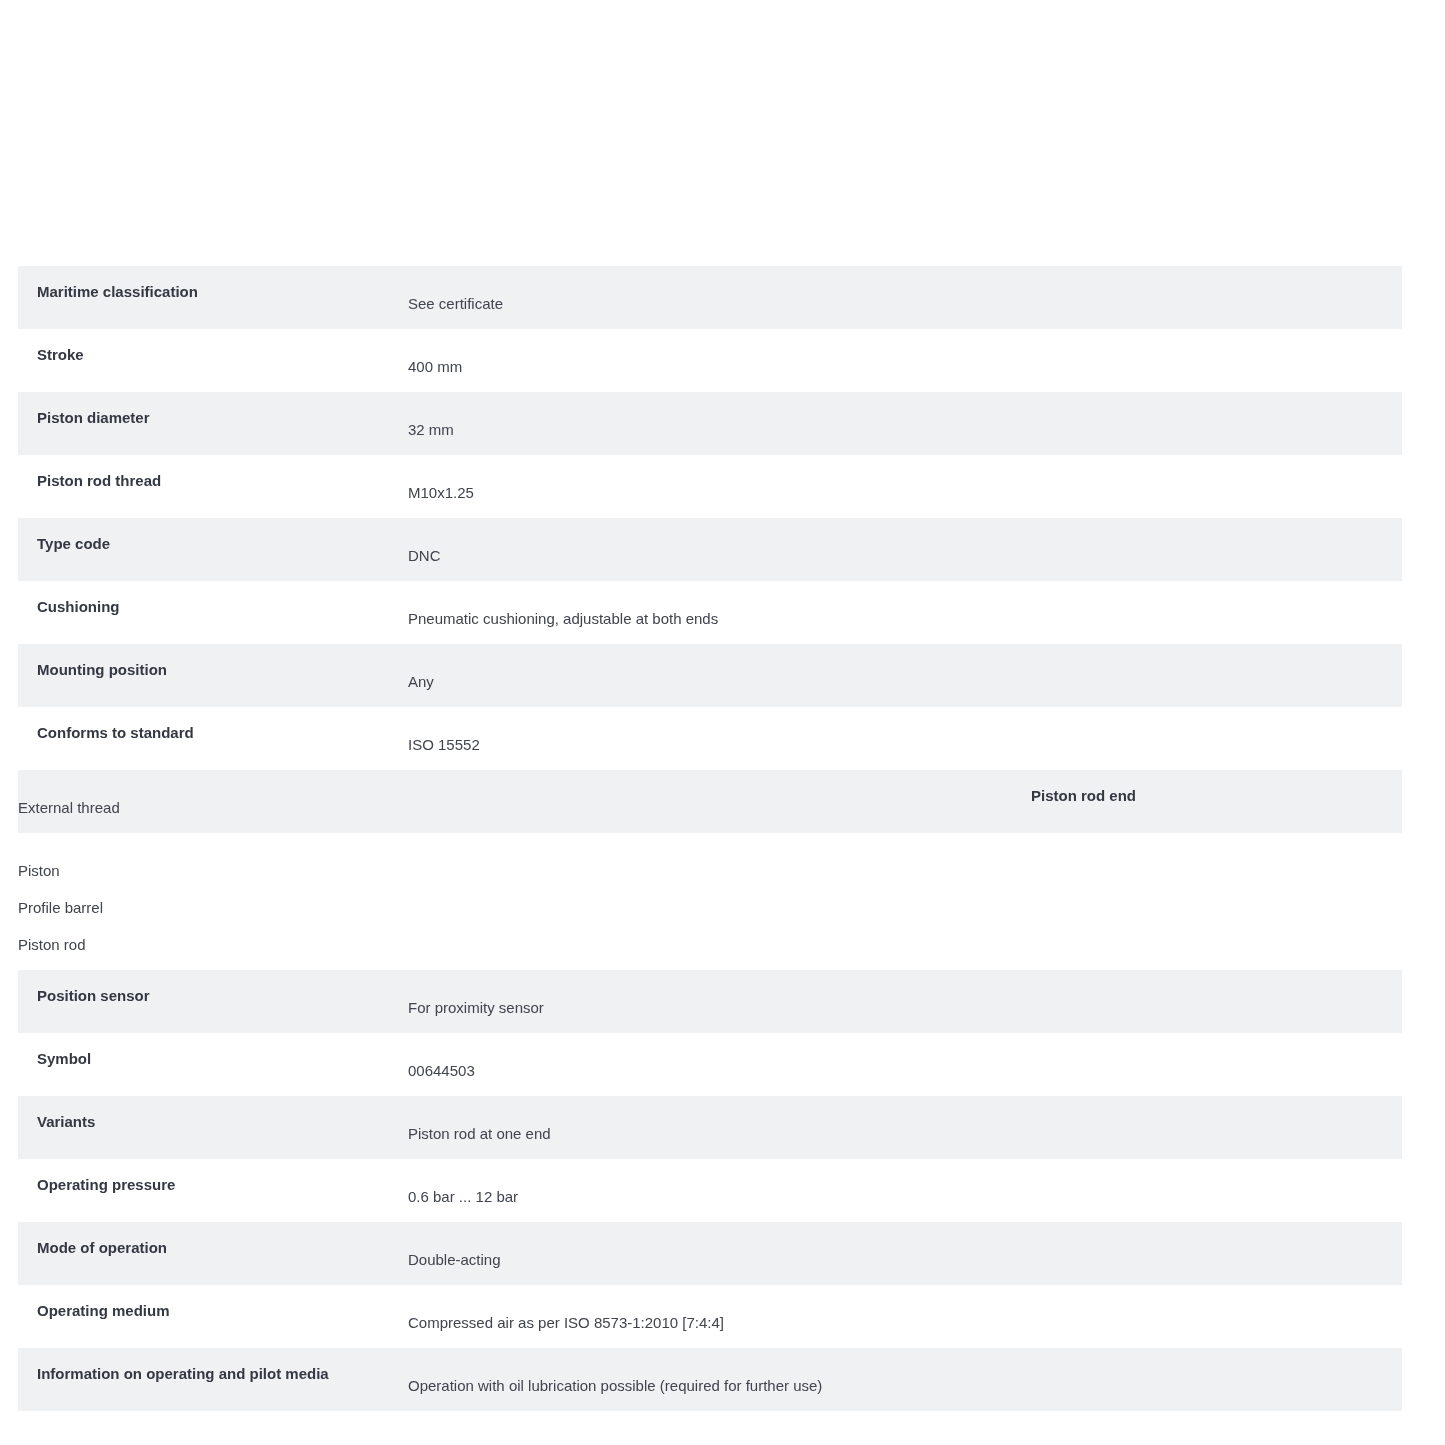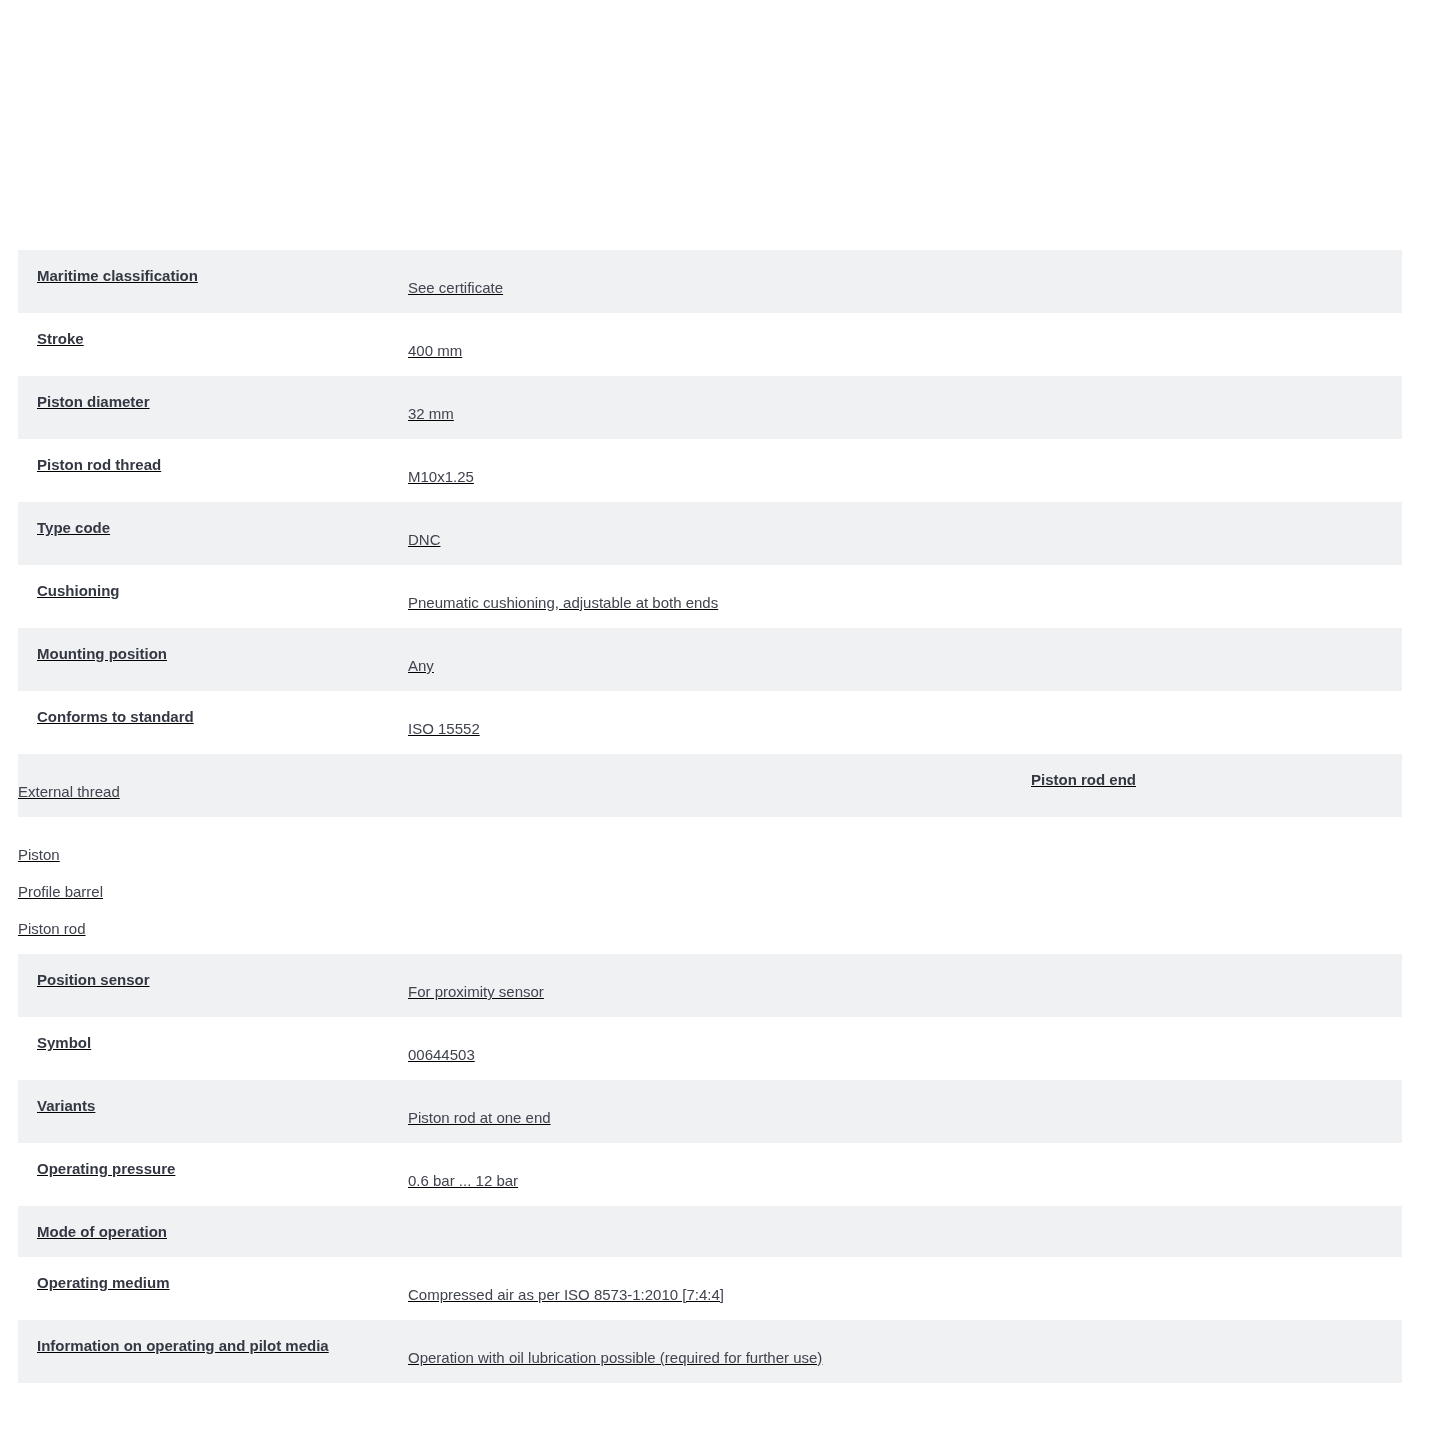--- a/index.html
+++ b/index.html
@@ -11,23 +11,22 @@
     position: relative;
     width: 1445px;
     height: 1445px;
     background: #ffffff;
     font-family: "Liberation Sans", sans-serif;
     overflow: hidden;
   }
   .spec-table {
     position: absolute;
     left: 18px;
-    top: 250px;
+    top: 266px;
     width: 1384px;
-    text-decoration: underline;
   }
   .row {
     display: flex;
     align-items: flex-start;
     min-height: 51px;
     box-sizing: border-box;
     padding: 13px 0;
   }
   .row.shaded {
     background: var(--row-shaded, #eff1f3);
@@ -158,20 +157,23 @@
 
   <div class="row plain">
     <div class="cell label">Operating pressure</div>
     <div class="cell value">
           <div class="value-line">0.6 bar ... 12 bar</div>
         </div>
   </div>
 
   <div class="row shaded">
     <div class="cell label">Mode of operation</div>
+    <div class="cell value">
+          <div class="value-line">Double-acting</div>
+        </div>
   </div>
 
   <div class="row plain">
     <div class="cell label">Operating medium</div>
     <div class="cell value">
           <div class="value-line">Compressed air as per ISO 8573-1:2010 [7:4:4]</div>
         </div>
   </div>
 
   <div class="row shaded">

